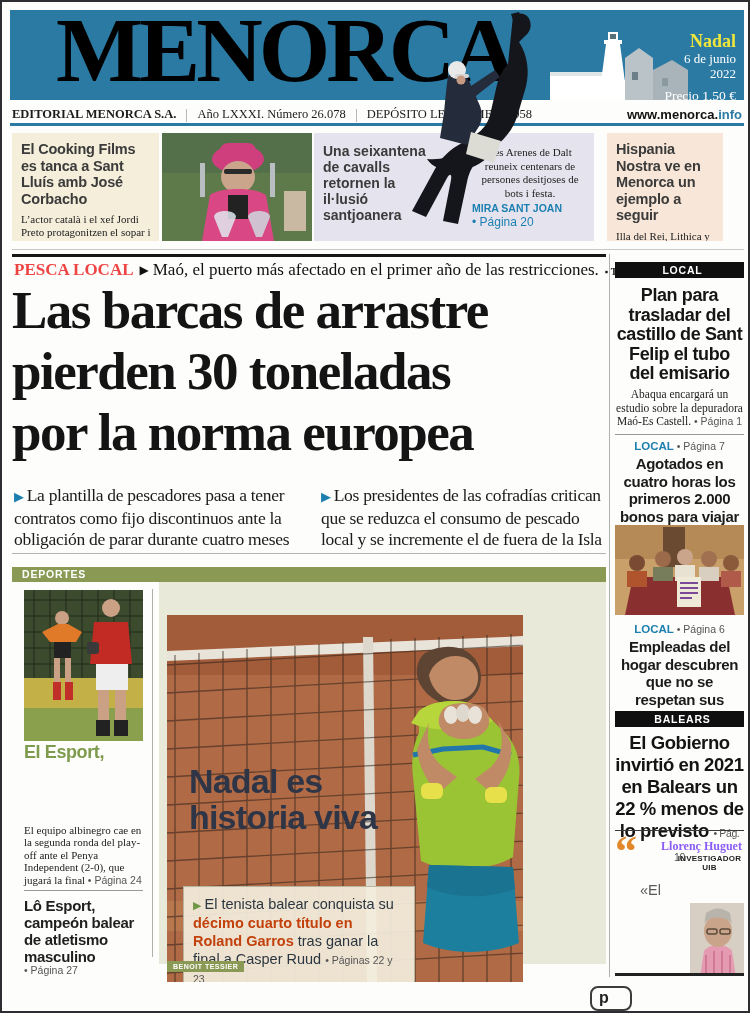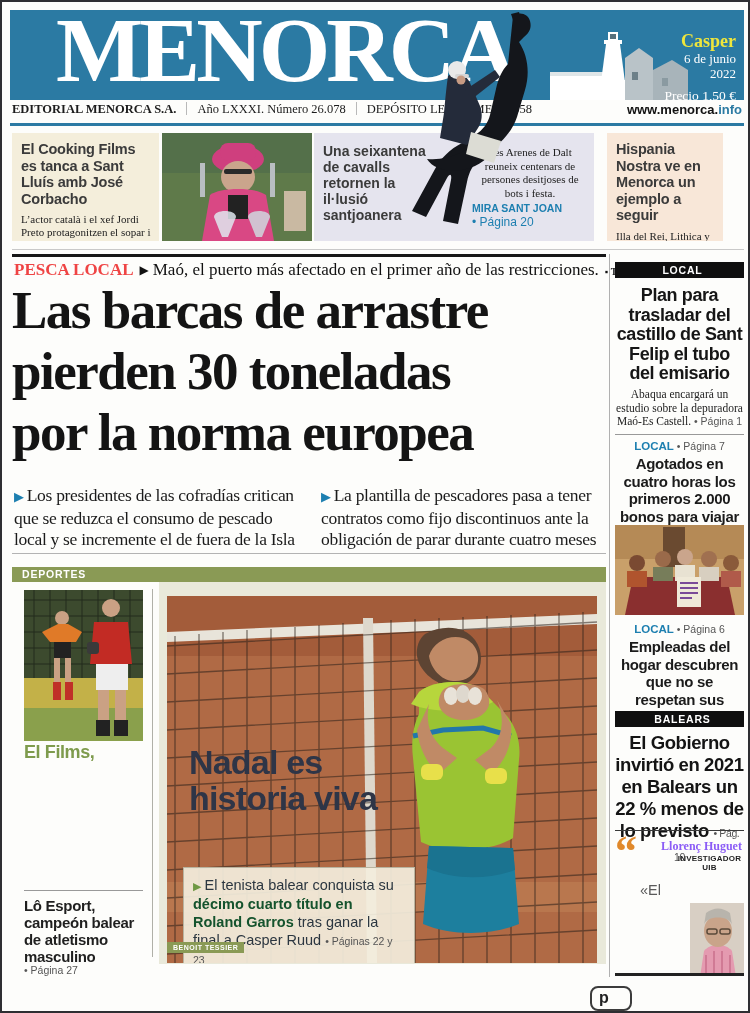--- a/index.html
+++ b/index.html
@@ -3,31 +3,31 @@
 <meta charset="utf-8">
 <style>
   html,body{margin:0;padding:0;background:#777;}
   .page{
     position:relative;width:750px;height:1013px;margin:0 auto;
     background:#fdfdfb;box-sizing:border-box;border:2px solid #2e2e32;
     font-family:"Liberation Sans",sans-serif;overflow:hidden;
   }
   
   .masthead{position:absolute;left:8px;top:8px;width:734px;height:90px;background:#2b7aa3;}
-  .mh-title{position:absolute;left:46px;top:-10px;color:#ffffff;font-family:"Liberation Serif",serif;
+  .mh-title{position:absolute;left:46px;top:-10px;color:#000000;font-family:"Liberation Serif",serif;
     font-weight:bold;font-size:92px;line-height:100px;letter-spacing:-4px;white-space:nowrap;}
   .mh-date{position:absolute;right:8px;top:22px;width:92px;text-align:right;color:#fff;
     font-family:"Liberation Serif",serif;}
   .mh-day{color:#efe63c;font-weight:bold;font-size:18px;line-height:19px;}
   .mh-d1,.mh-d2{font-size:13px;line-height:15px;}
   .mh-price{font-size:13.5px;line-height:15px;margin-top:7px;}
   .lighthouse{position:absolute;left:540px;bottom:0;width:138px;height:68px;}
   .horse{position:absolute;left:383px;top:10px;width:200px;height:242px;z-index:30;pointer-events:none;}
   
-  .pubstrip{position:absolute;left:8px;top:100px;width:734px;height:20px;display:flex;align-items:flex-start;
+  .pubstrip{position:absolute;left:8px;top:100px;width:734px;height:20px;display:flex;align-items:flex-end;
     font-family:"Liberation Serif",serif;font-size:12.5px;color:#1c1c1c;}
   .pub-name{font-weight:bold;margin-left:2px;}
   .pub-sep{width:1px;height:13px;background:#b9b9b9;margin:0 10px;}
   .pub-spacer{flex:1;}
   .website{font-family:"Liberation Sans",sans-serif;font-weight:bold;font-size:13px;color:#111;margin-right:2px;}
   .website .suffix{color:#2b7aa3;}
   .bluerule{position:absolute;left:8px;top:121px;width:734px;height:3px;background:#2b7aa3;}
   
   .brief{position:absolute;top:131px;height:108px;box-sizing:border-box;padding:8px 8px 6px 9px;overflow:hidden;}
   .brief h3{margin:0;font-size:14.5px;line-height:16.5px;font-weight:bold;color:#3b3b3b;letter-spacing:-0.2px;}
@@ -66,27 +66,27 @@
   .alaior-title{position:absolute;left:22px;top:741px;width:126px;font-weight:bold;font-size:18px;line-height:19.5px;letter-spacing:-0.4px;}
   .alaior-title .g{color:#7e9b4d;}
   .alaior-title .k{color:#1f1f1f;}
   .alaior-body{position:absolute;left:22px;top:822px;width:126px;font-family:"Liberation Serif",serif;
     font-size:11px;line-height:12.4px;color:#222;}
   .pageref{color:#555;font-family:"Liberation Sans",sans-serif;font-size:10.5px;font-weight:normal;}
   .dep-rule{position:absolute;left:22px;top:888px;width:119px;height:1px;background:#999;}
   .loesport{position:absolute;left:22px;top:895px;width:128px;font-weight:bold;font-size:15px;line-height:17px;letter-spacing:-0.3px;color:#1f1f1f;}
   .loesport-page{position:absolute;left:22px;top:962px;}
   
-  .photo-nadal{position:absolute;left:165px;top:594px;width:430px;height:367px;overflow:hidden;background:#b06a45;}
+  .photo-nadal{position:absolute;left:165px;top:613px;width:356px;height:367px;overflow:hidden;background:#b06a45;}
   .nadal-title{position:absolute;left:22px;top:148px;width:200px;font-weight:bold;font-size:34px;line-height:36px;
     letter-spacing:-0.8px;color:#2e3547;}
   .nadal-caption{position:absolute;left:16px;top:271px;width:232px;box-sizing:border-box;
     background:rgba(243,238,221,0.92);border:1px solid #b9b4a0;padding:8px 9px;
     font-size:14.5px;line-height:18px;color:#2b3640;}
-  .nadal-caption .g{color:#14532d;font-weight:bold;}
+  .nadal-caption .g{color:#c2410c;font-weight:bold;}
   .nadal-caption .tri2{color:#6f9844;font-size:11px;margin-right:3px;}
   .credit{position:absolute;left:0;bottom:10px;background:#8a9a55;color:#fff;font-size:7px;
     font-weight:bold;letter-spacing:0.5px;padding:2px 6px;}
   
   .side-vrule{position:absolute;left:607px;top:252px;width:1px;height:723px;background:#b0b0b0;}
   .sidebar{position:absolute;left:613px;top:260px;width:129px;height:715px;text-align:center;}
   .side-bar-label{position:absolute;left:0;width:129px;height:16px;background:#0f0f0f;color:#fff;
     font-weight:bold;font-size:10.5px;line-height:16px;letter-spacing:0.8px;padding-left:6px;box-sizing:border-box;}
   .s1-title{position:absolute;top:24px;width:129px;font-weight:bold;font-size:18px;line-height:19.5px;letter-spacing:-0.4px;color:#161616;}
   .s-body{position:absolute;width:129px;font-family:"Liberation Serif",serif;font-size:11.5px;line-height:13.5px;color:#222;}
@@ -125,21 +125,21 @@
       <rect x="60" y="2" width="6" height="5" fill="#56707c"></rect>
       <rect x="51" y="48" width="24" height="20" fill="#ffffff"></rect>
       <rect x="75" y="26" width="28" height="42" fill="#b9c3c8"></rect>
       <polygon points="75,26 103,26 89,16" fill="#b9c3c8"></polygon>
       <rect x="103" y="38" width="35" height="30" fill="#a8b4ba"></rect>
       <polygon points="103,38 138,38 122,28" fill="#a8b4ba"></polygon>
       <rect x="82" y="40" width="6" height="8" fill="#6d8089"></rect>
       <rect x="112" y="46" width="6" height="8" fill="#8a9aa1"></rect>
     </svg>
     <div class="mh-date">
-      <div class="mh-day">Casper</div>
+      <div class="mh-day">Nadal</div>
       <div class="mh-d1">6 de junio</div>
       <div class="mh-d2">2022</div>
       <div class="mh-price">Precio 1,50 €</div>
     </div>
   </div>
 
   <svg class="horse" viewBox="0 0 200 242">
     <path d="M126,2 l8,-2 3,9 -8,2 z" fill="#14161b"></path>
     <path d="M128,4 c7,-5 15,-2 17,5 c2,7 -1,12 -6,16 l-5,5 c9,14 11,31 6,48 l-8,27 c-4,12 -12,22 -22,30 l-14,11 c-8,6 -12,14 -14,24 l-9,42 -15,-3 8,-41 c1,-6 -1,-7 -4,-2 l-21,39 -14,-6 23,-42 c6,-11 15,-20 27,-26 l13,-8 c8,-5 13,-12 15,-20 l6,-26 c2,-10 6,-19 12,-25 z" fill="#14161b"></path>
     <path d="M100,122 c-16,18 -37,27 -58,25 c8,13 31,15 48,7 c13,-6 20,-17 24,-28 z" fill="#14161b"></path>
@@ -210,22 +210,22 @@
   <div class="blackrule"></div>
   <div class="kicker">
     <span class="k-section">PESCA LOCAL</span><span class="k-arrow">▶</span><span>Maó, el puerto más afectado en el primer año de las restricciones.</span><span class="k-ref">▪ TEMA DEL DÍA 4</span>
   </div>
   <div class="headline">
     <div>Las barcas de arrastre</div>
     <div>pierden 30 toneladas</div>
     <div>por la norma europea</div>
   </div>
   <div class="bullets">
+    <div class="col"><span class="tri">▶</span><span>La plantilla de pescadores pasa a tener contratos como fijo discontinuos ante la obligación de parar durante cuatro meses</span></div>
     <div class="col"><span class="tri">▶</span><span>Los presidentes de las cofradías critican que se reduzca el consumo de pescado local y se incremente el de fuera de la Isla</span></div>
-    <div class="col"><span class="tri">▶</span><span>La plantilla de pescadores pasa a tener contratos como fijo discontinuos ante la obligación de parar durante cuatro meses</span></div>
   </div>
   <div class="grayrule"></div>
 
   <div class="dep-bar"><span>DEPORTES</span></div>
   <div class="dep-panel"></div>
   <div class="dep-vrule"></div>
 
   <div class="photo-futsal">
     <svg viewBox="0 0 119 151" width="119" height="151">
       <rect width="119" height="151" fill="#3c4a2e"></rect>
@@ -247,21 +247,24 @@
       <rect x="72" y="74" width="32" height="26" fill="#eeeeee"></rect>
       <rect x="74" y="100" width="11" height="34" fill="#caa184"></rect>
       <rect x="91" y="100" width="11" height="34" fill="#caa184"></rect>
       <rect x="72" y="130" width="14" height="16" fill="#222222"></rect>
       <rect x="90" y="130" width="14" height="16" fill="#222222"></rect>
       <rect x="63" y="52" width="12" height="12" rx="3" fill="#3a3a3a"></rect>
     </svg>
   </div>
 
   <div class="alaior-title">
-    <span class="g">El Films,</span><br>
+    <span class="g">El Esport,</span><br>
+  </div>
+  <div class="alaior-body">
+    <span>El equipo albinegro cae en la segunda ronda del play-off ante el Penya Independent (2-0), que jugará la final </span><span class="pageref">• Página 24</span>
   </div>
   <div class="dep-rule"></div>
   <div class="loesport">Lô Esport, campeón balear de atletismo masculino</div>
   <div class="loesport-page pageref">• Página 27</div>
 
   <div class="photo-nadal">
     <svg viewBox="0 0 430 367" width="430" height="367" style="position:absolute;left:0;top:0">
       <rect width="430" height="367" fill="#b06a45"></rect>
       <rect x="0" y="0" width="430" height="60" fill="#a35c3a"></rect>
       <rect x="0" y="286" width="430" height="30" fill="#c08055" opacity="0.6"></rect>

